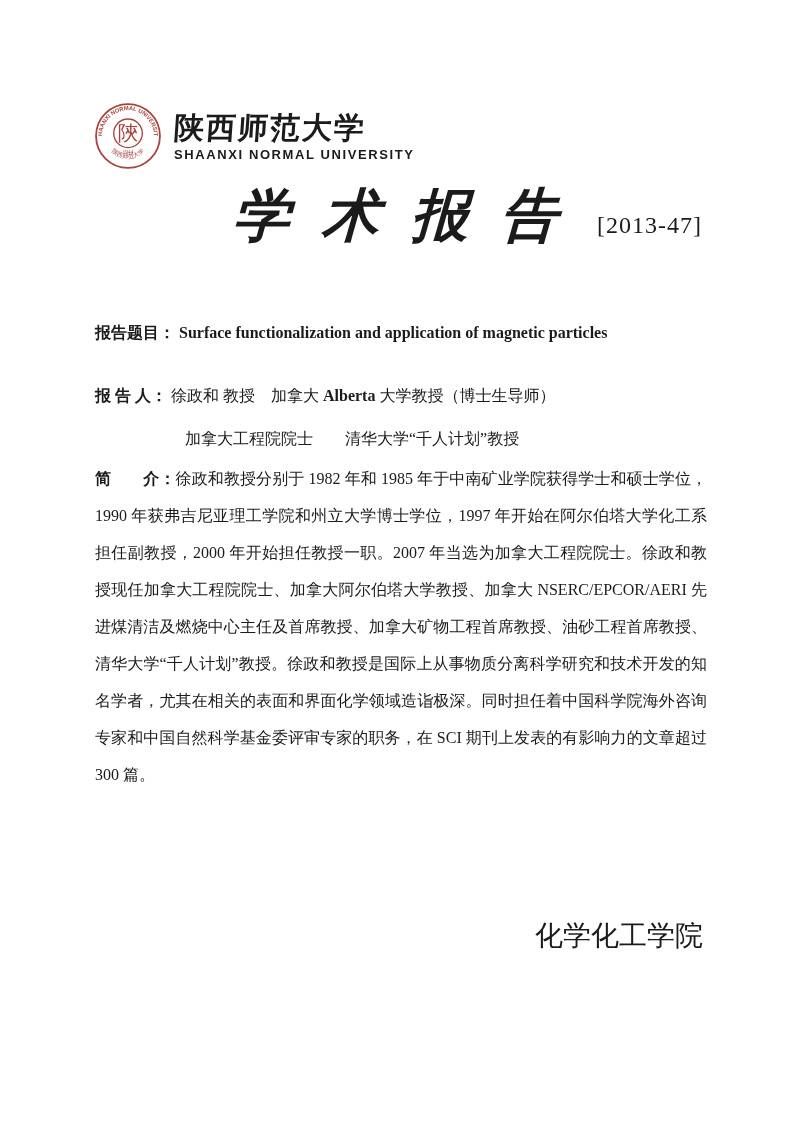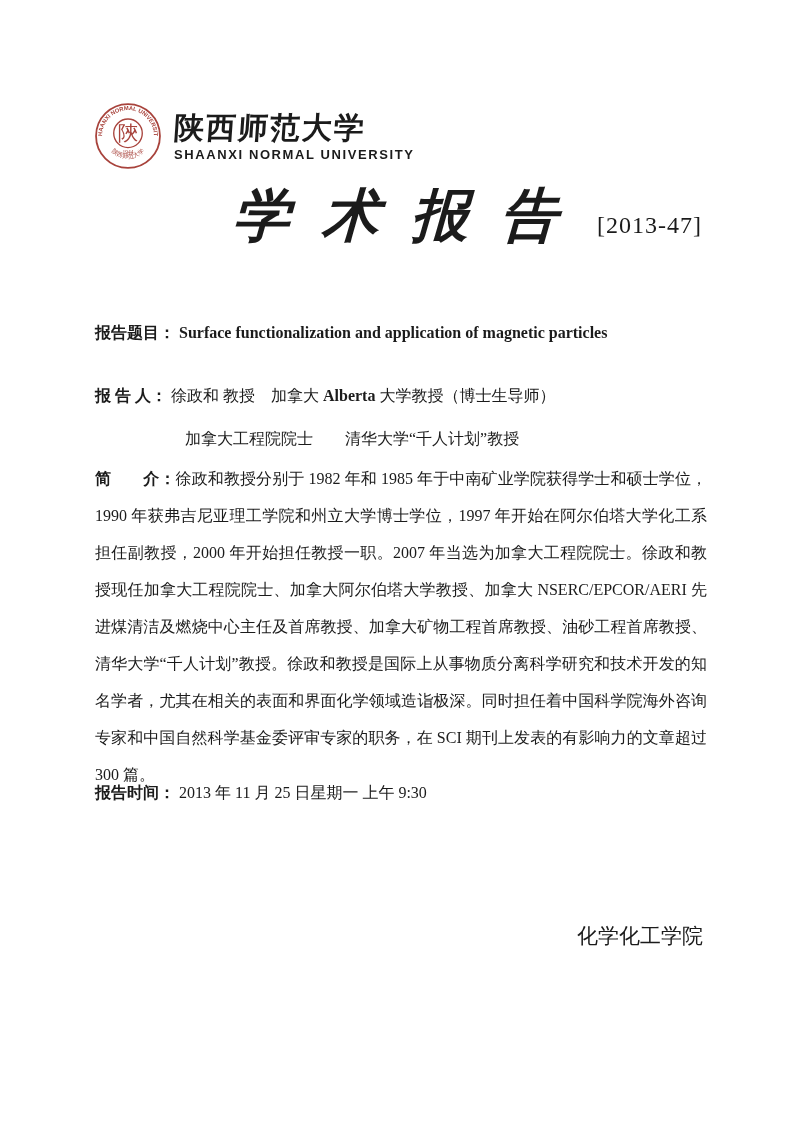--- a/index.html
+++ b/index.html
@@ -46,21 +46,21 @@
   #field-intro{top:432px;line-height:37px;text-align:justify;}
   #field-time{top:755px;}
   #field-location{top:798px;}
   
   .welcome{
     position:absolute;top:843px;left:0;right:0;text-align:center;
     font-size:32px;font-weight:bold;font-style:italic;letter-spacing:6px;
   }
   .signature{
     position:absolute;top:918px;right:97px;text-align:right;
-    font-size:21px;line-height:36px;
+    font-size:28px;line-height:36px;
   }
 </style>
 </head>
 <body>
 
 <div class="page">
 
   <header class="brand">
     <div class="seal-wrap">
       <svg viewBox="0 0 100 100" width="68" height="68">
@@ -101,24 +101,20 @@
     <span>徐政和 教授　加拿大 </span><span class="b">Alberta</span><span> 大学教授（博士生导师）</span>
   </div>
   <div class="field" id="field-speaker-2">
     <span>加拿大工程院院士　　清华大学“千人计划”教授</span>
   </div>
 
   <p class="field" id="field-intro">
     <span class="lbl">简　　介：</span><span>徐政和教授分别于 1982 年和 1985 年于中南矿业学院获得学士和硕士学位，1990 年获弗吉尼亚理工学院和州立大学博士学位，1997 年开始在阿尔伯塔大学化工系担任副教授，2000 年开始担任教授一职。2007 年当选为加拿大工程院院士。徐政和教授现任加拿大工程院院士、加拿大阿尔伯塔大学教授、加拿大 NSERC/EPCOR/AERI 先进煤清洁及燃烧中心主任及首席教授、加拿大矿物工程首席教授、油砂工程首席教授、清华大学“千人计划”教授。徐政和教授是国际上从事物质分离科学研究和技术开发的知名学者，尤其在相关的表面和界面化学领域造诣极深。同时担任着中国科学院海外咨询专家和中国自然科学基金委评审专家的职务，在 SCI 期刊上发表的有影响力的文章超过 300 篇。</span>
   </p>
 
-  <div class="field" id="field-time">
-    <span class="lbl">报告时间：</span>
-    <span>2013 年 11 月 25 日星期一  上午 9:30</span>
-  </div>
 
 
 
   <div class="signature">
     <div>化学化工学院</div>
   </div>
 
 </div>
 
 </body></html>

